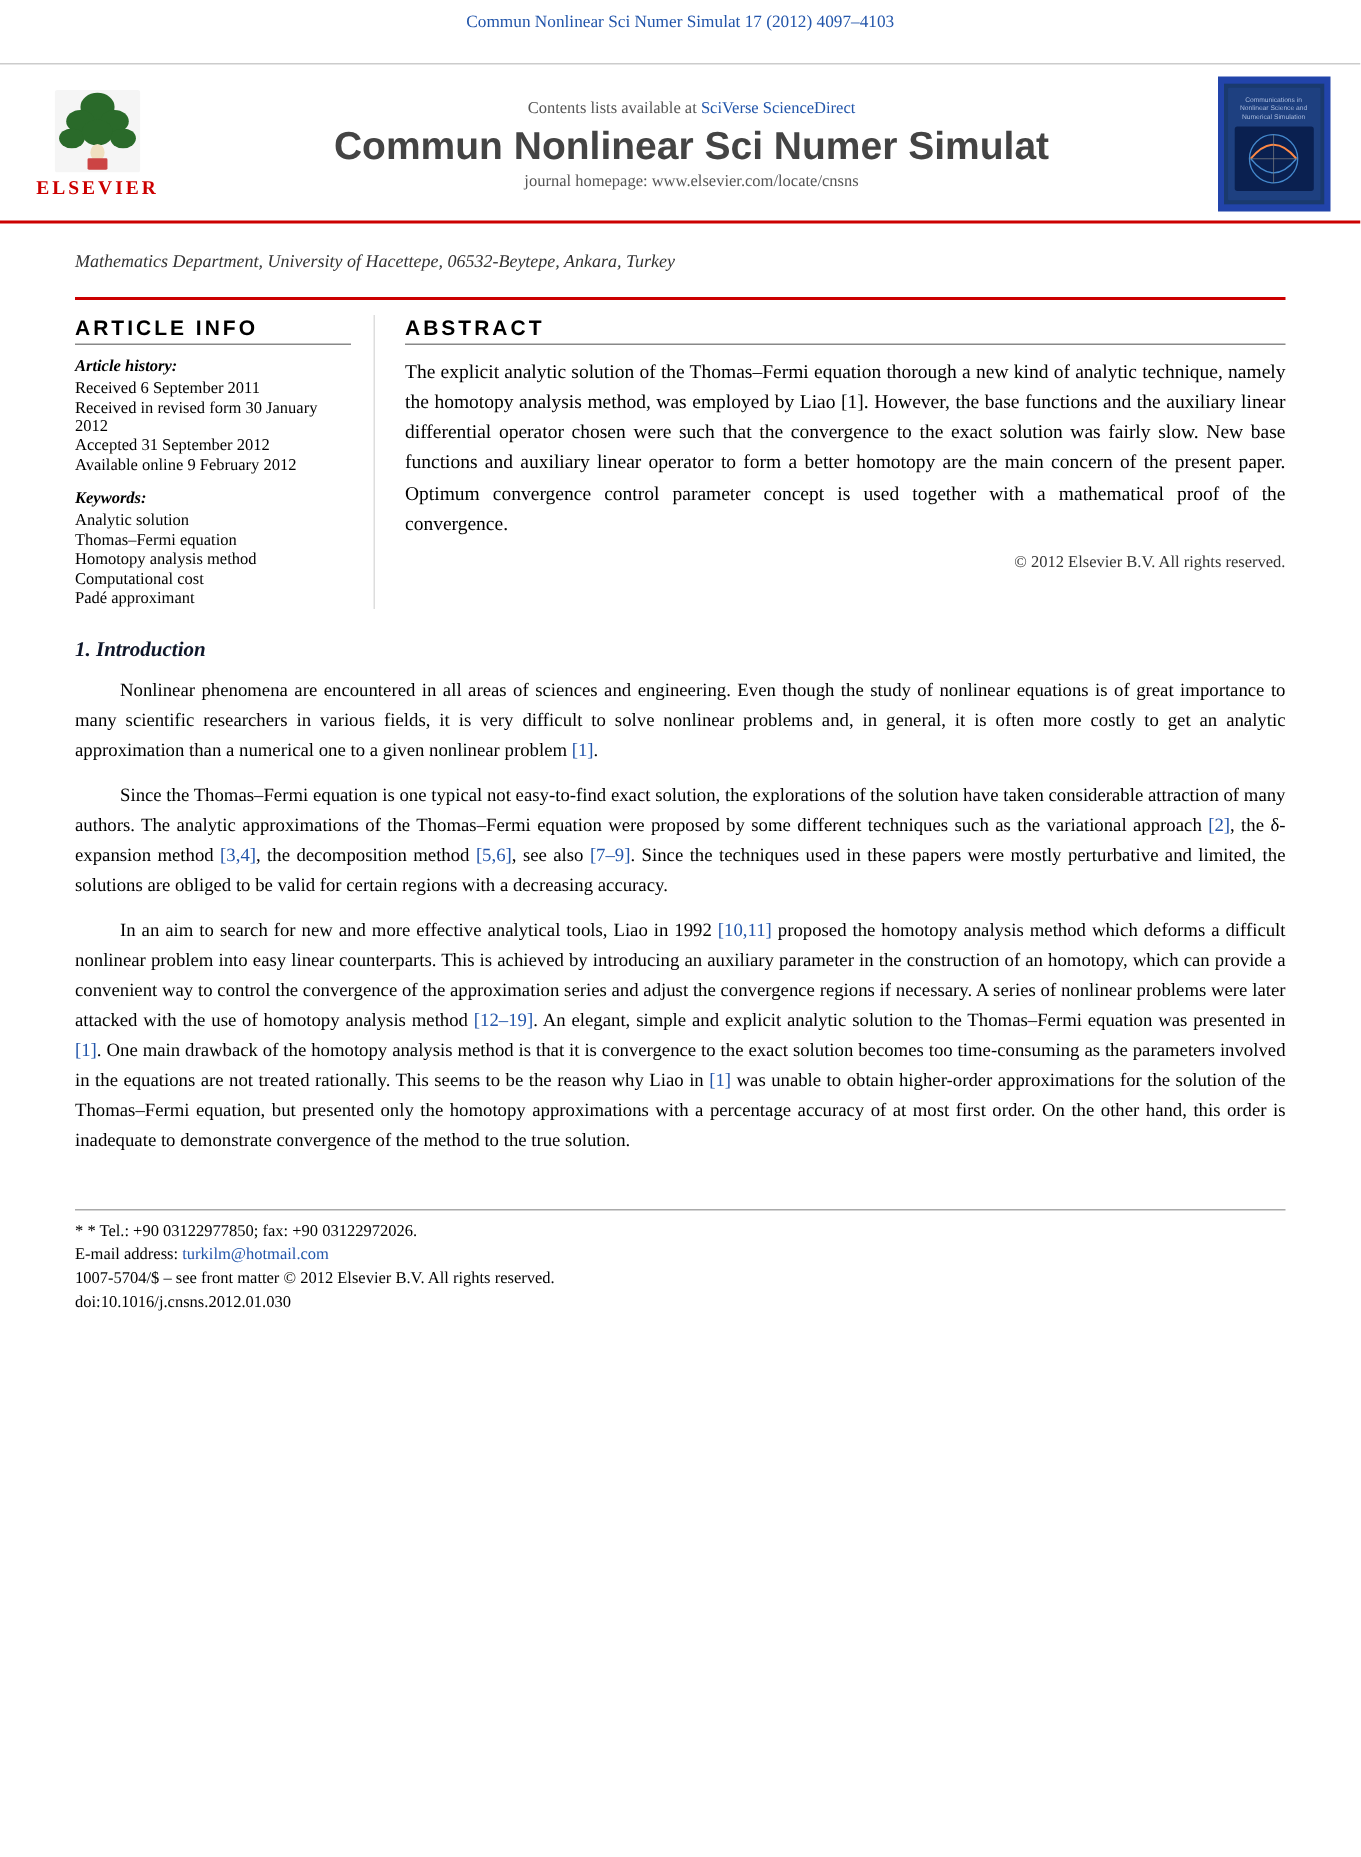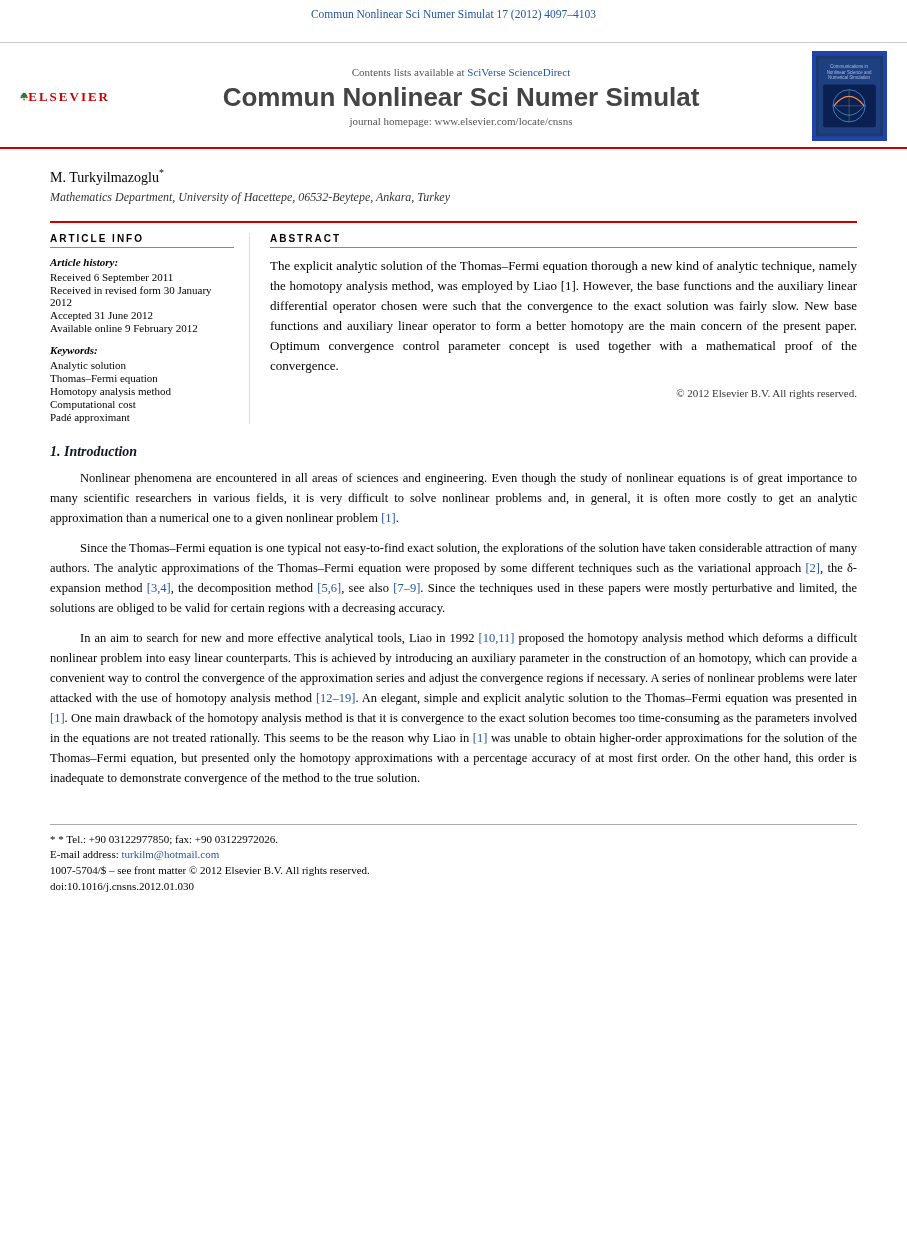--- a/index.html
+++ b/index.html
@@ -26,20 +26,21 @@
 
     
     .journal-header {
       display: flex;
       align-items: center;
       padding: 8px 20px 6px;
       border-bottom: 2px solid #c00;
     }
     .elsevier-logo {
       display: flex;
+      flex-direction: column;
       align-items: center;
       width: 90px;
       flex-shrink: 0;
     }
     .elsevier-logo .logo-tree {
       width: 60px;
       height: 55px;
     }
     .elsevier-text {
       font-size: 13px;
@@ -124,21 +125,21 @@
       width: 200px;
       flex-shrink: 0;
       border-right: 1px solid #ddd;
       padding-right: 15px;
     }
     .right-col {
       flex: 1;
     }
 
     .col-header {
-      font-size: 10px;
+      font-size: 14px;
       letter-spacing: 2px;
       font-weight: bold;
       color: #000;
       font-family: Arial, sans-serif;
       text-transform: uppercase;
       margin-bottom: 8px;
       border-bottom: 1px solid #888;
       padding-bottom: 3px;
     }
 
@@ -278,36 +279,33 @@
       <path d="M20 56 Q37 77 54 56" fill="none" stroke="#4488cc" stroke-width="1"></path>
       <line x1="37" y1="38" x2="37" y2="74" stroke="#888" stroke-width="0.5"></line>
       <line x1="19" y1="56" x2="55" y2="56" stroke="#888" stroke-width="0.5"></line>
     </svg>
   </div>
 </div>
 
 <div class="main-content">
 
 
-  <div class="author">
-    <span>M. Turkyilmazoglu</span><sup>*</sup>
-  </div>
 
   <div class="affiliation">Mathematics Department, University of Hacettepe, 06532-Beytepe, Ankara, Turkey</div>
 
   <div class="two-col">
 
     <div class="left-col">
       <div class="col-header">ARTICLE INFO</div>
 
       <div class="article-history">
         <span class="label">Article history:</span>
         <span class="item">Received 6 September 2011</span>
         <span class="item">Received in revised form 30 January 2012</span>
-        <span class="item">Accepted 31 June 2012</span>
+        <span class="item">Accepted 31 September 2012</span>
         <span class="item">Available online 9 February 2012</span>
       </div>
 
       <div class="keywords-section">
         <span class="label">Keywords:</span>
         <span class="kw">Analytic solution</span>
         <span class="kw">Thomas–Fermi equation</span>
         <span class="kw">Homotopy analysis method</span>
         <span class="kw">Computational cost</span>
         <span class="kw">Padé approximant</span>

